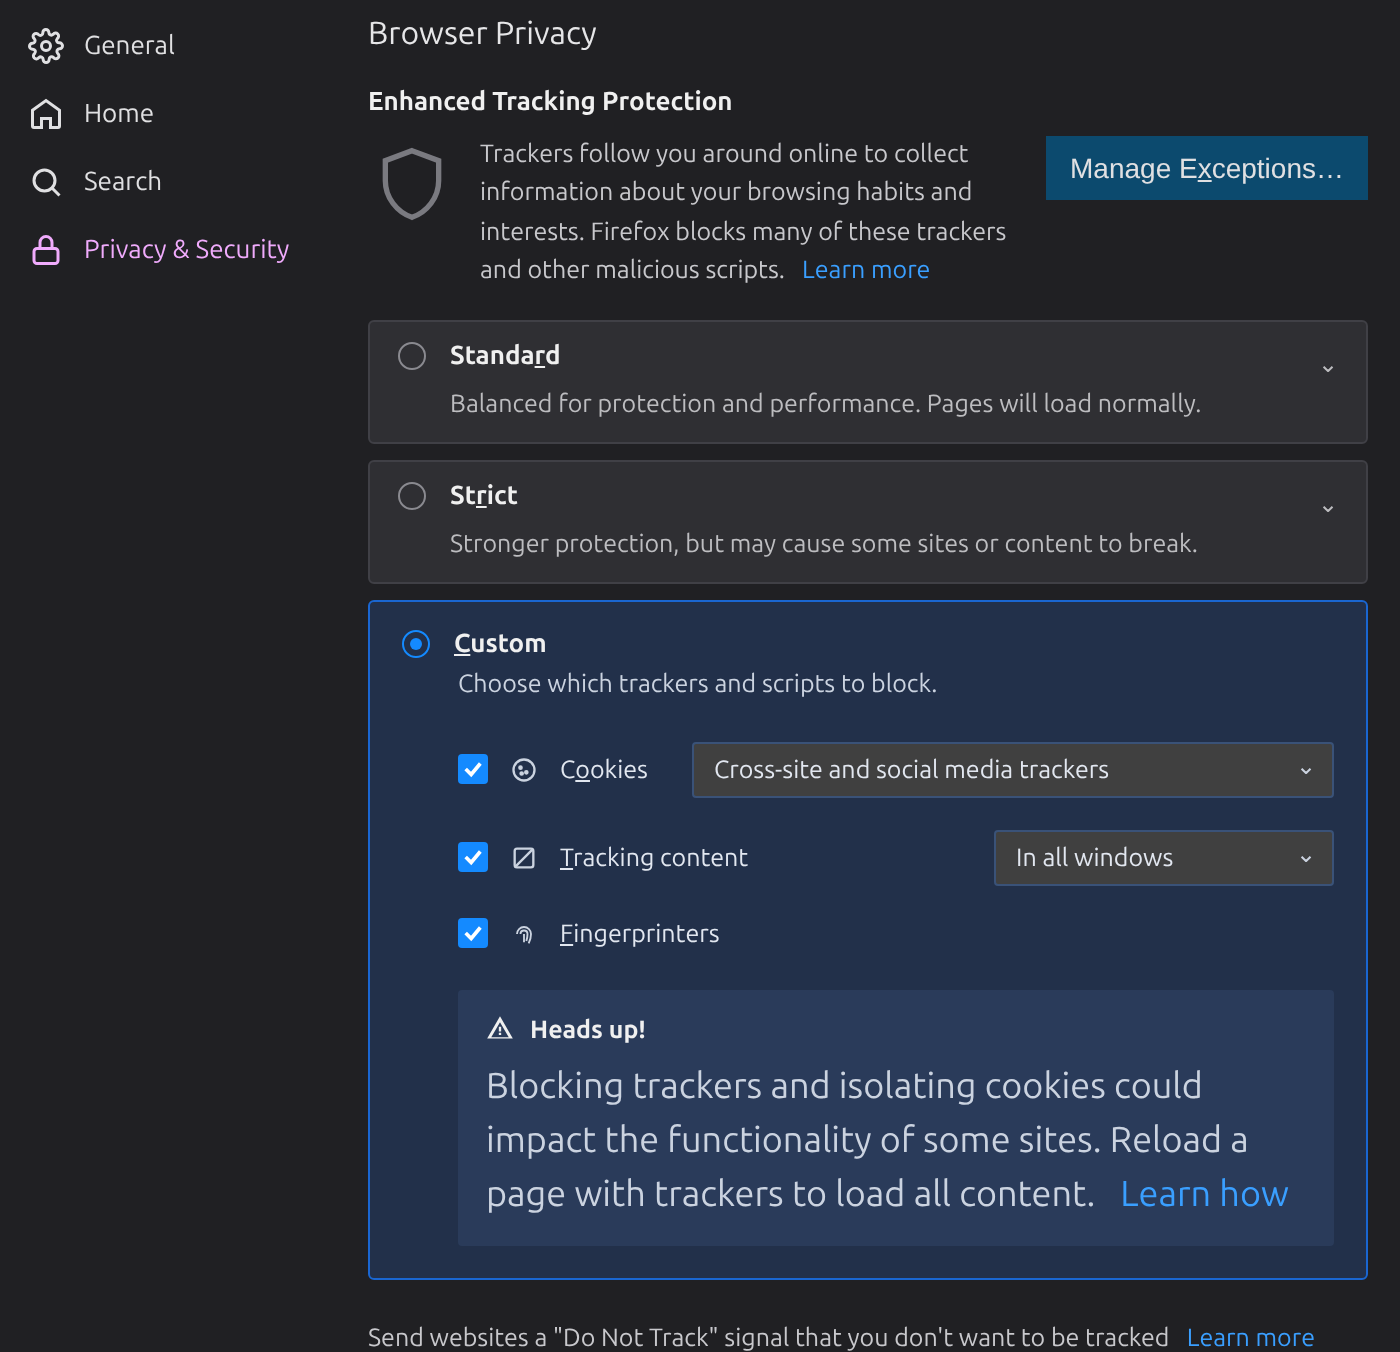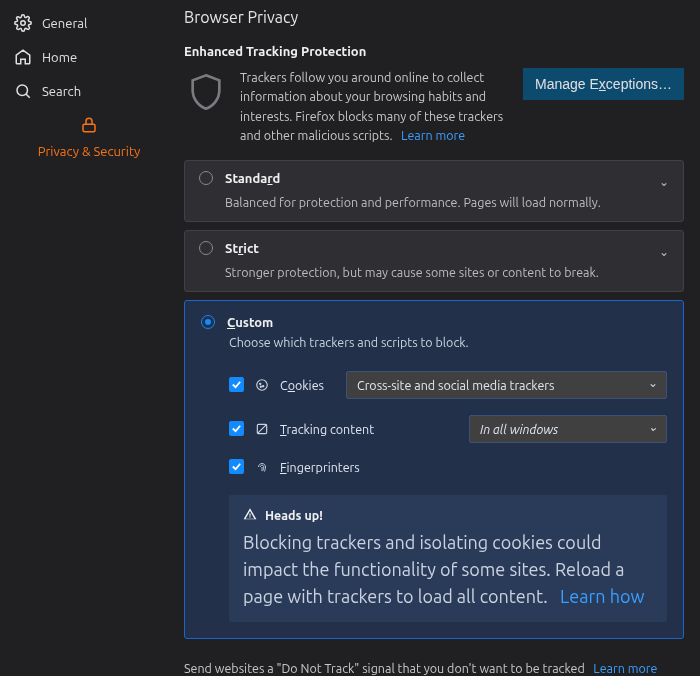--- a/index.html
+++ b/index.html
@@ -19,21 +19,21 @@
     flex-shrink: 0;
   }
   .sidebar-item {
     display: flex;
     align-items: center;
     gap: 10px;
     padding: 8px 14px;
     cursor: pointer;
     color: #e0e0e2;
   }
-  .sidebar-item.active { color: #f97316; flex-direction: column; }
+  .sidebar-item.active { color: #f0abfc; }
   .sidebar-item .icon { width: 18px; height: 18px; display:flex; align-items:center; justify-content:center; }
   .main {
     flex: 1;
     padding: 8px 16px 16px 6px;
     overflow-y: auto;
   }
   h1.page-title { font-size: 16px; font-weight: 400; color: #e6e6e8; margin-bottom: 18px; }
   h2.section-title { font-size: 13px; font-weight: 700; color: #f0f0f0; margin-bottom: 10px; }
   .etp-row { display:flex; align-items:flex-start; gap: 12px; margin-bottom: 14px; }
   .shield-box { width: 44px; height: 44px; display:flex; align-items:center; justify-content:center; flex-shrink:0; margin-top:2px; }
@@ -95,21 +95,21 @@
   .checkbox svg { width:11px; height:11px; }
   .row-icon { width:16px; height:16px; display:flex; align-items:center; justify-content:center; color:#cbd3e0; }
   .row-label { font-size:12.5px; color:#e2e7f0; }
   .select {
     background:#404040; border:1px solid #3a5278; color:#e2e7f0;
     font-size:12.5px; padding:6px 26px 6px 10px; border-radius:2px;
     margin-left:auto; position:relative; cursor:pointer;
     display:flex; align-items:center;
   }
   .select.wide { flex:1; margin-left:12px; }
-  .select.narrow { width:198px; margin-left:auto;font-style:italic; }
+  .select.narrow { width:170px; margin-left:auto; }
   .select::after {
     content:"⌄"; position:absolute; right:8px; top:4px; color:#cbd3e0; font-size:12px;
   }
   .heads-up {
     background:#2a3b5a; border-radius:2px; padding:12px 14px; margin:12px 0 0 28px;
   }
   .heads-head { display:flex; align-items:center; gap:8px; font-weight:600; font-size:12.5px; color:#f0f0f0; margin-bottom:6px; }
   .heads-body { font-size:18px; color:#cbd3e0; line-height:1.5; }
   .dnt-section { margin-top:22px; }
   .dnt-title { font-size:12.5px; color:#c8c8cc; margin-bottom:8px; }

